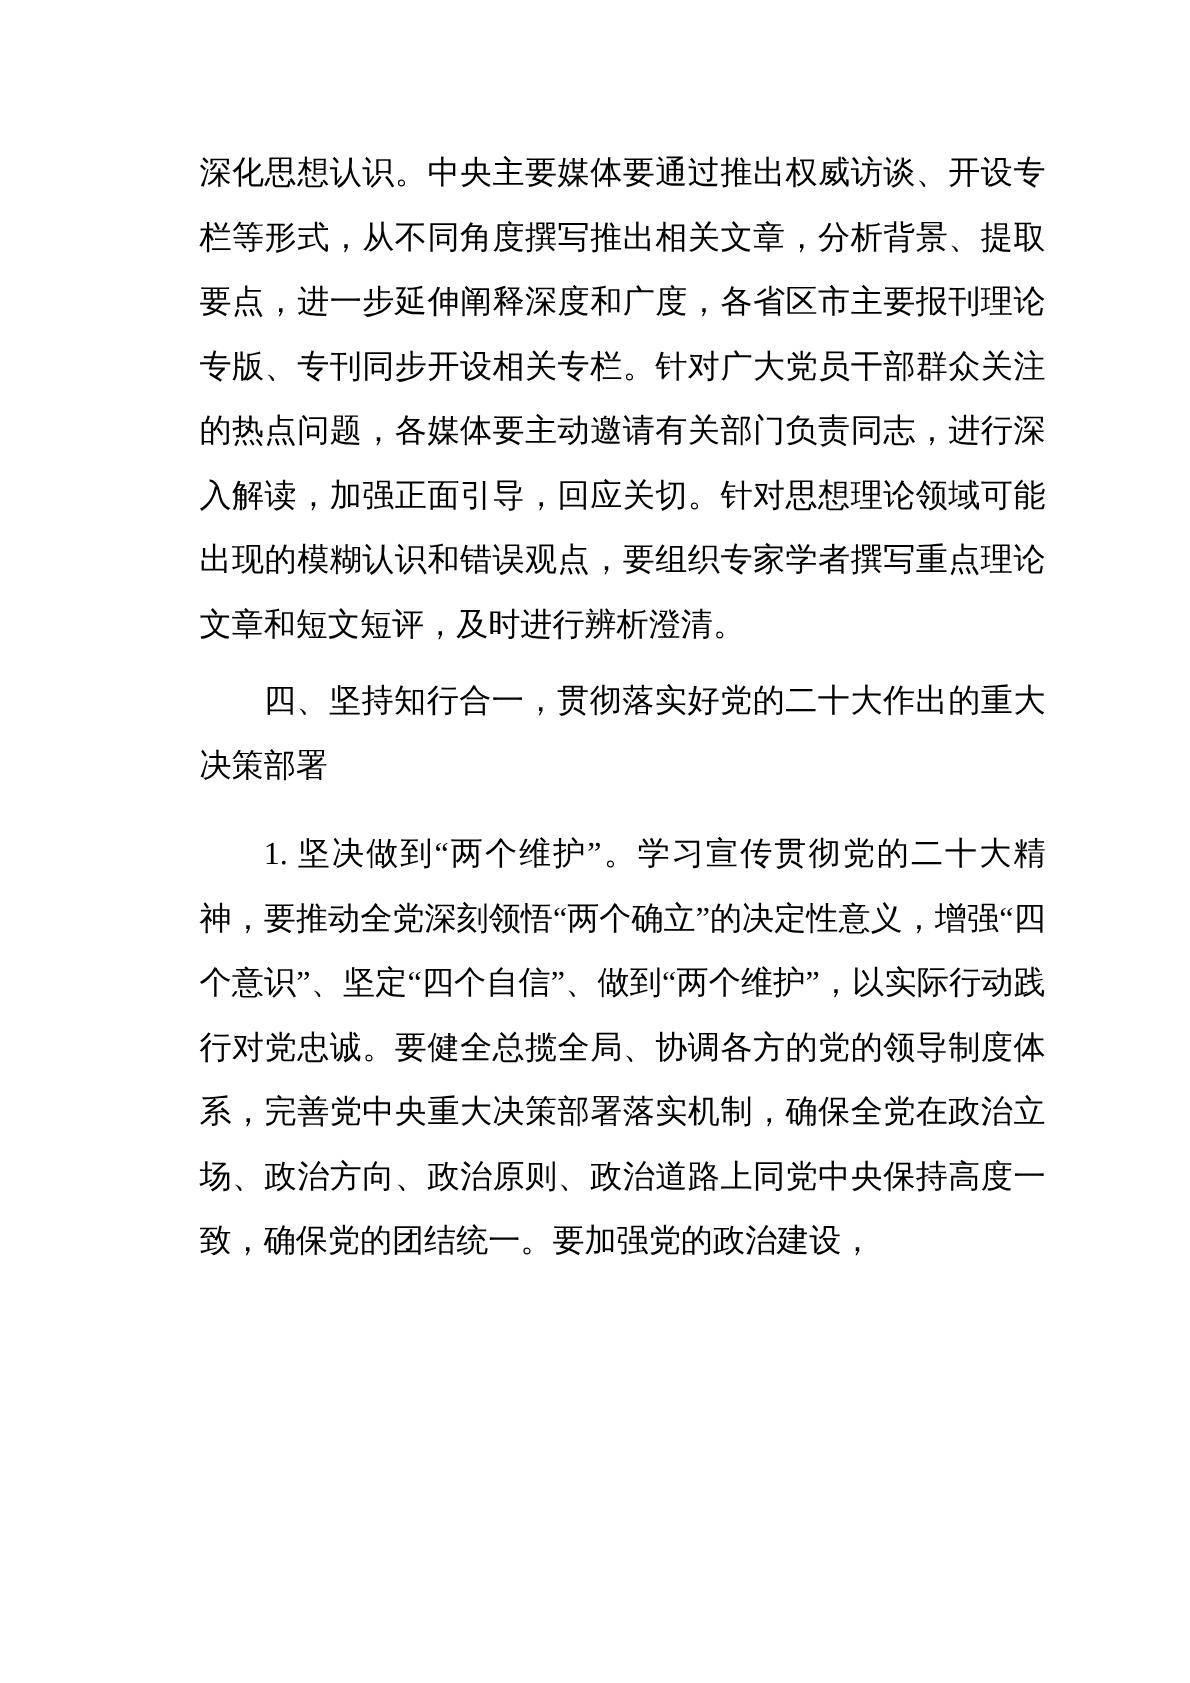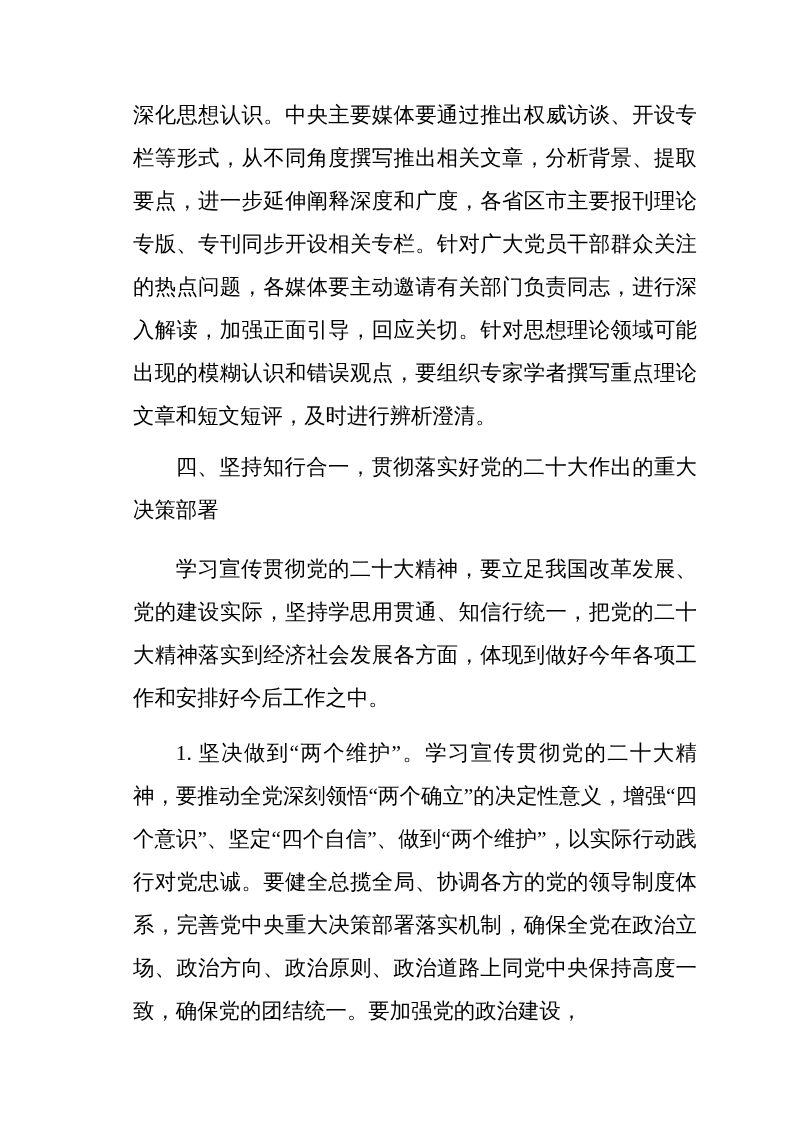--- a/index.html
+++ b/index.html
@@ -44,16 +44,15 @@
   .para-item { margin-top: 12px; }
 </style>
 </head>
 <body>
 
 <div class="page">
   <p class="para no-indent">深化思想认识。中央主要媒体要通过推出权威访谈、开设专栏等形式，从不同角度撰写推出相关文章，分析背景、提取要点，进一步延伸阐释深度和广度，各省区市主要报刊理论专版、专刊同步开设相关专栏。针对广大党员干部群众关注的热点问题，各媒体要主动邀请有关部门负责同志，进行深入解读，加强正面引导，回应关切。针对思想理论领域可能出现的模糊认识和错误观点，要组织专家学者撰写重点理论文章和短文短评，及时进行辨析澄清。</p>
 
   <h2 class="heading">四、坚持知行合一，贯彻落实好党的二十大作出的重大决策部署</h2>
 
-  <p class="para">学习宣传贯彻党的二十大精神，要立足我国改革发展、党的建设实际，坚持学思用贯通、知信行统一，把党的二十大精神落实到经济社会发展各方面，体现到做好今年各项工作和安排好今后工作之中。</p>
 
   <p class="para para-item">1. 坚决做到“两个维护”。学习宣传贯彻党的二十大精神，要推动全党深刻领悟“两个确立”的决定性意义，增强“四个意识”、坚定“四个自信”、做到“两个维护”，以实际行动践行对党忠诚。要健全总揽全局、协调各方的党的领导制度体系，完善党中央重大决策部署落实机制，确保全党在政治立场、政治方向、政治原则、政治道路上同党中央保持高度一致，确保党的团结统一。要加强党的政治建设，</p>
 </div>
 
 </body></html>

